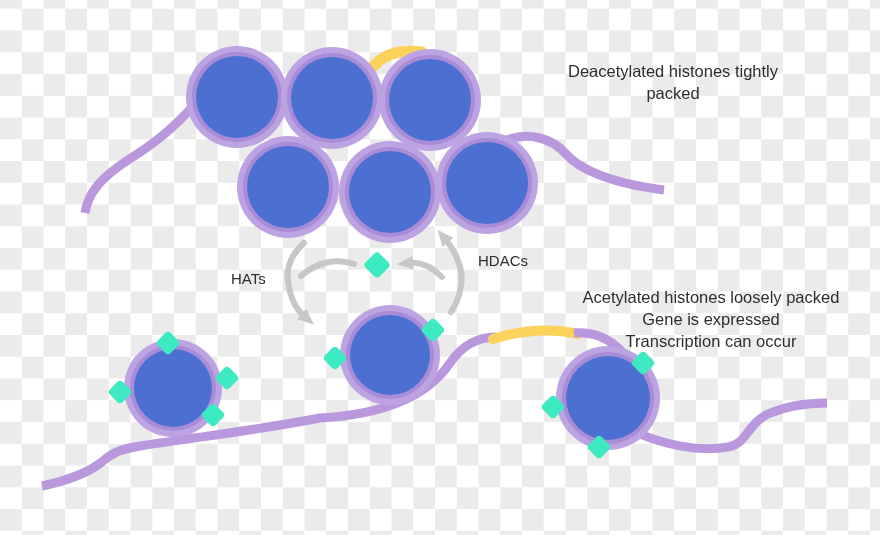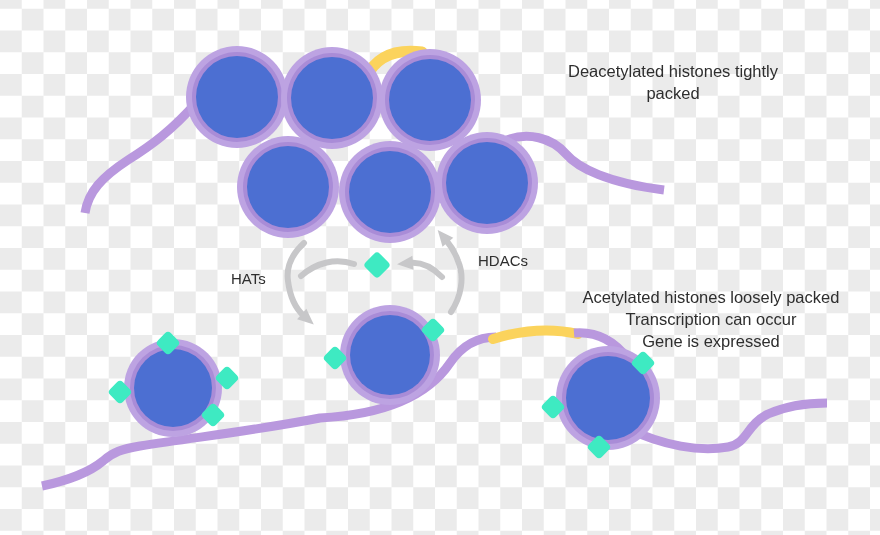--- a/index.html
+++ b/index.html
@@ -82,17 +82,17 @@
 
   <div class="enz" style="left:231px;top:270px">HATs</div>
   <div class="enz" style="left:478px;top:252px">HDACs</div>
 
   <div class="note" style="left:540px;top:60px;width:266px">
     <div>Deacetylated histones tightly packed</div>
   </div>
 
   <div class="note" style="left:579px;top:286px;width:264px">
     <div>Acetylated histones loosely packed</div>
+    <div>Gene is expressed</div>
     <div>Transcription can occur</div>
-    <div>Gene is expressed</div>
   </div>
 
 </div>
 
 </body></html>

